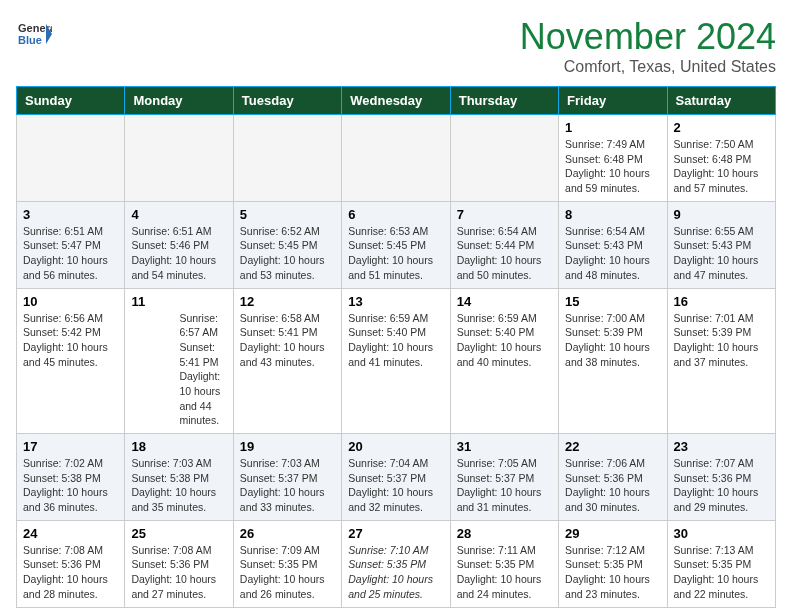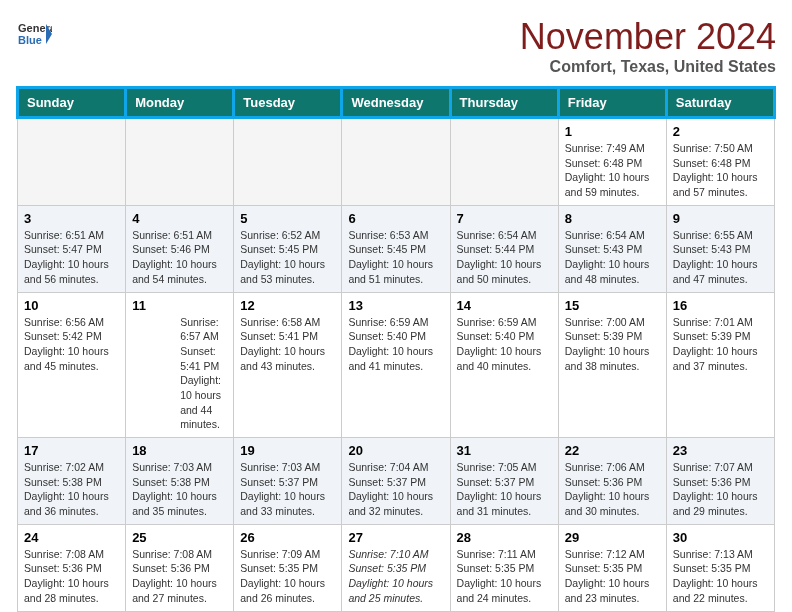--- a/index.html
+++ b/index.html
@@ -25,39 +25,38 @@
     .logo-icon {
       width: 36px;
       height: 36px;
       margin-right: 4px;
     }
     .title-section {
       text-align: right;
     }
     .month-title {
       font-size: 36px;
-      color: #7f1d1d;
+      color: #15803d;
       font-weight: normal;
     }
     .location {
       font-size: 16px;
       color: #555;
-      font-weight: bold;
     }
     .calendar {
       width: 100%;
       border-collapse: collapse;
     }
     .calendar th {
-      background-color: #0f766e;
+      background-color: #14532d;
       color: white;
       text-align: left;
       padding: 6px 8px;
       font-size: 13px;
-      border: 3px solid #0ea5e9;
+      border: 1px solid #0ea5e9;
     }
     .calendar td {
       border: 1px solid #ccc;
       vertical-align: top;
       padding: 5px 6px;
       width: calc(100% / 7);
       min-height: 80px;
       font-size: 11px;
       background: #fff;
     }

